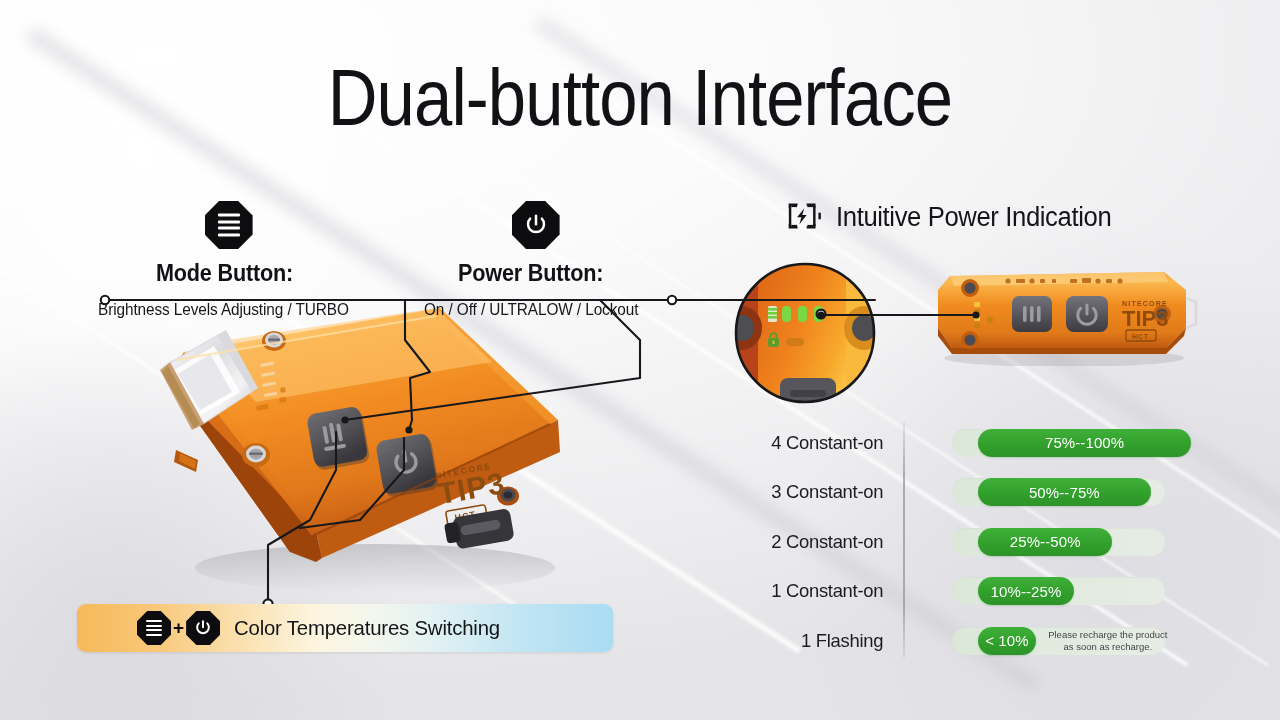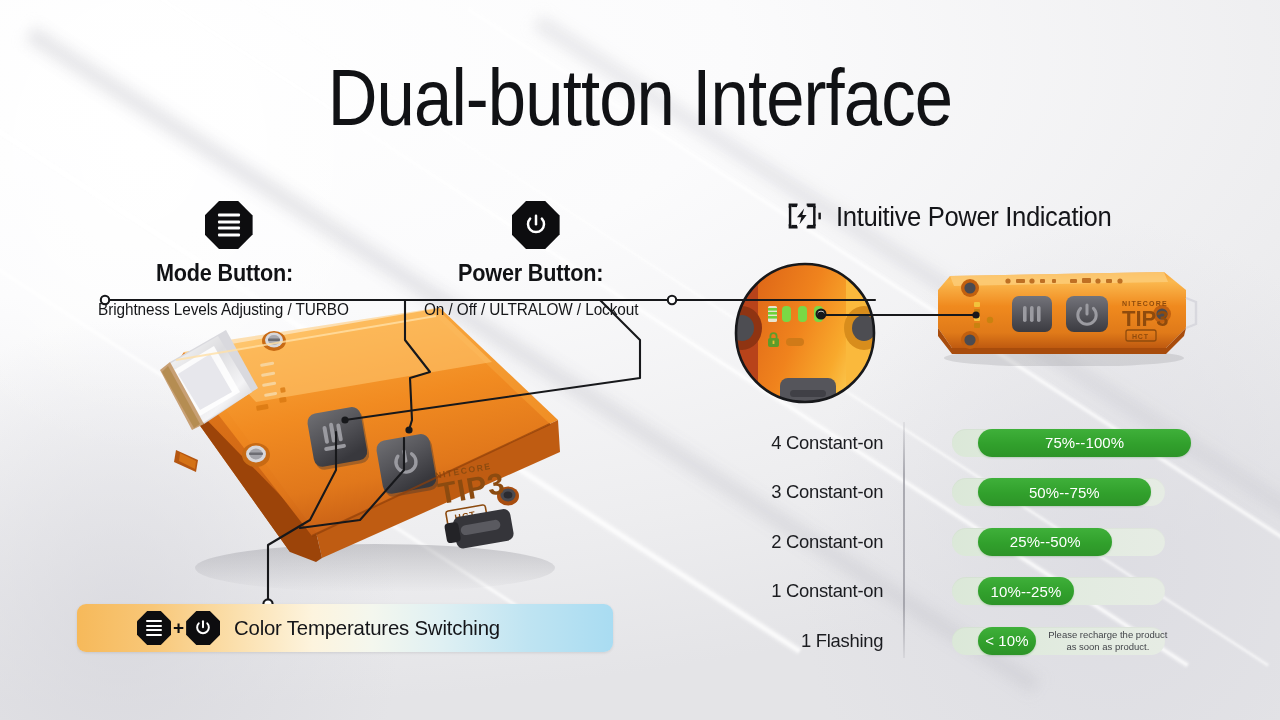--- a/index.html
+++ b/index.html
@@ -539,21 +539,21 @@
   </div>
 
   <div class="prow">
     <div class="lbl">1 Flashing</div>
     <div class="track">
       <div class="fill" style="width:27%">
         <span class="v">&lt; 10%</span>
       </div>
       <div class="note">
         <span>Please recharge the product</span>
-        <span>as soon as product.</span>
+        <span>as soon as recharge.</span>
       </div>
     </div>
   </div>
 </div>
 
 <div id="banner">
   <div class="icons">
     <span class="oct" style="width:34px;height:34px;">
       <span class="bars" style="width:16px;height:16px;">
         <i style="height:2.4px;"></i>

